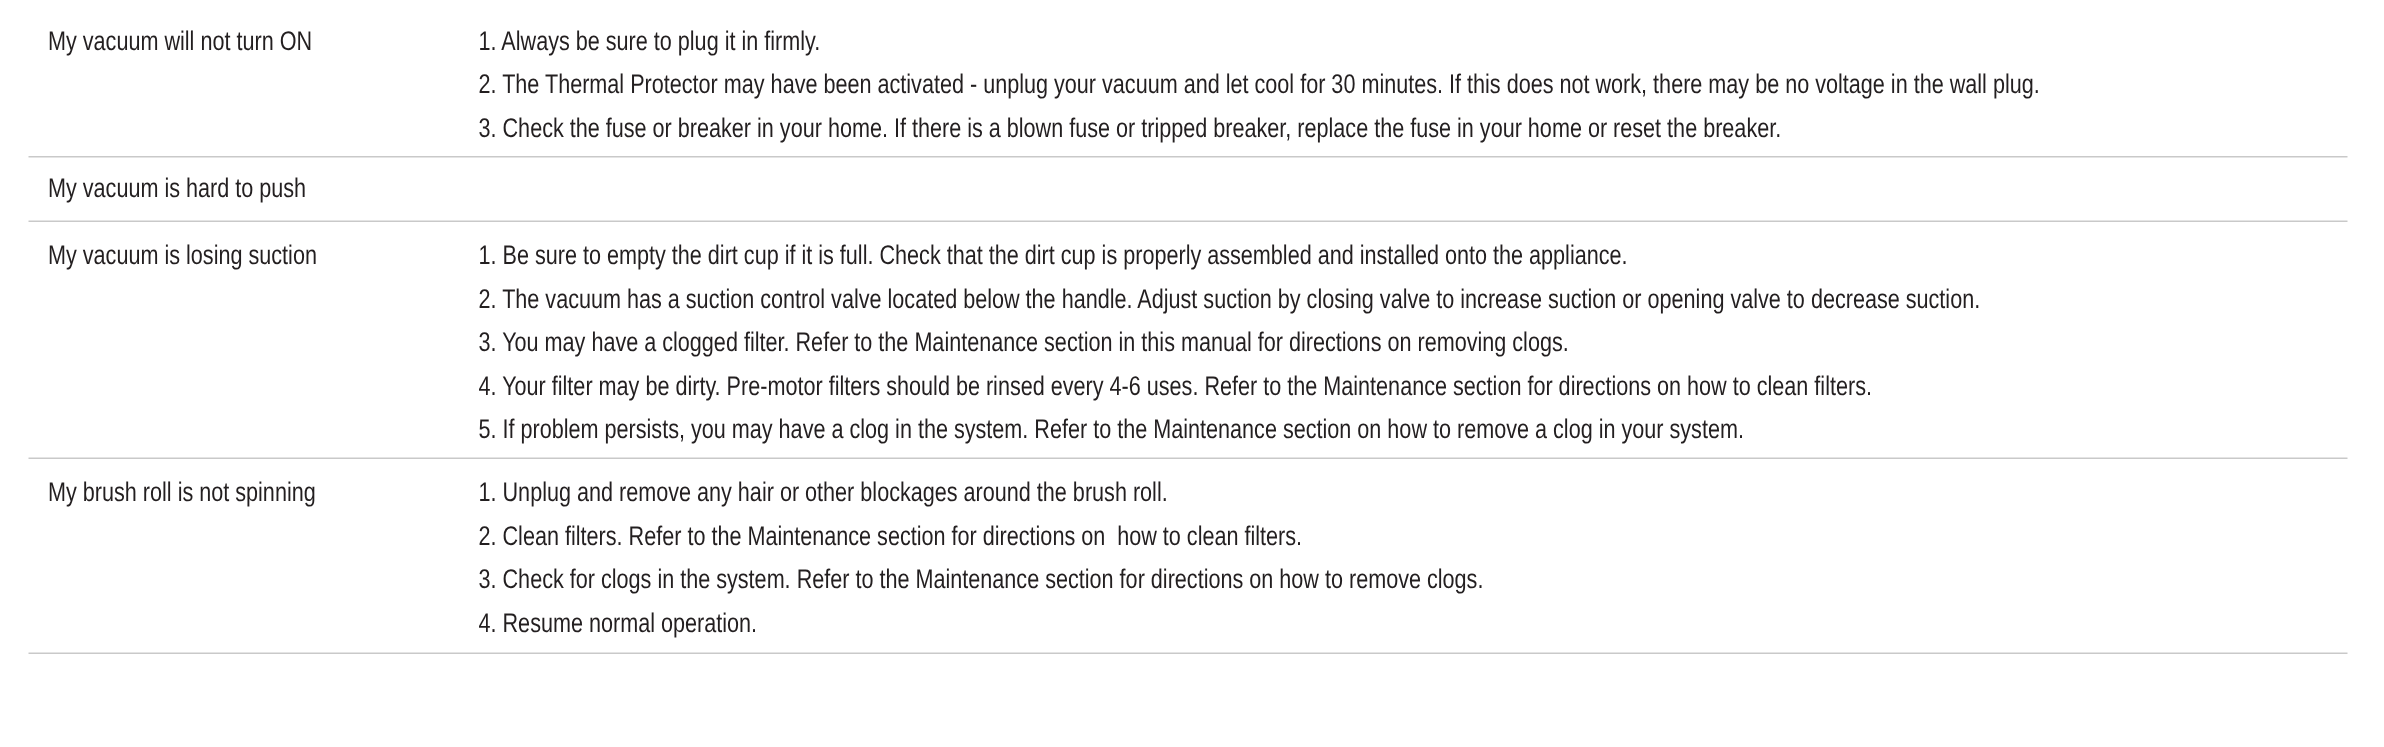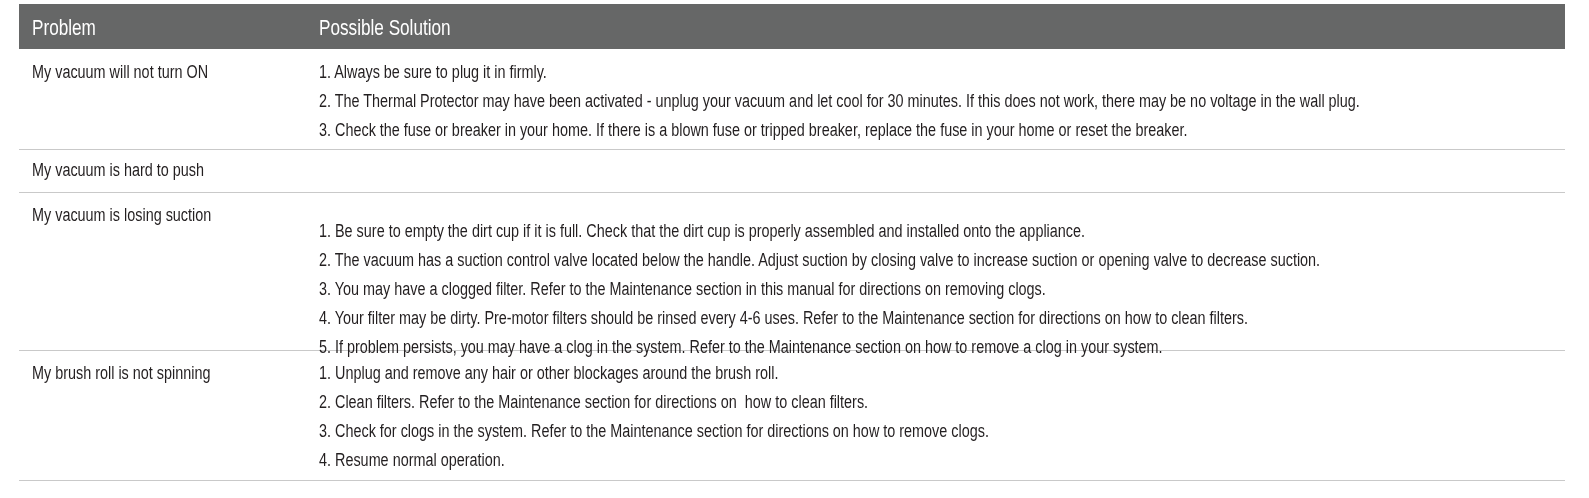--- a/index.html
+++ b/index.html
@@ -64,41 +64,37 @@
       line-height: 29px;
       transform: scaleX(0.8);
       transform-origin: left top;
       white-space: pre;
     }
   </style>
 </head>
 <body>
 
 <div class="table">
-  <div class="header">
-    <span class="cell c1">Problem</span>
-    <span class="cell c2">Possible Solution</span>
-  </div>
 
   <div class="row" style="height:100px">
     <div class="problem">My vacuum will not turn ON</div>
     <div class="solutions">
       <div class="sol">1. Always be sure to plug it in firmly.</div>
       <div class="sol">2. The Thermal Protector may have been activated - unplug your vacuum and let cool for 30 minutes. If this does not work, there may be no voltage in the wall plug.</div>
       <div class="sol">3. Check the fuse or breaker in your home. If there is a blown fuse or tripped breaker, replace the fuse in your home or reset the breaker.</div>
     </div>
   </div>
 
   <div class="row" style="height:42px">
     <div class="problem" style="top:6px">My vacuum is hard to push</div>
   </div>
 
   <div class="row" style="height:157px">
     <div class="problem" style="top:8px">My vacuum is losing suction</div>
-    <div class="solutions" style="top:24px">
+    <div class="solutions" style="top:8px">
       <div class="sol">1. Be sure to empty the dirt cup if it is full. Check that the dirt cup is properly assembled and installed onto the appliance.</div>
       <div class="sol">2. The vacuum has a suction control valve located below the handle. Adjust suction by closing valve to increase suction or opening valve to decrease suction.</div>
       <div class="sol">3. You may have a clogged filter. Refer to the Maintenance section in this manual for directions on removing clogs.</div>
       <div class="sol">4. Your filter may be dirty. Pre-motor filters should be rinsed every 4-6 uses. Refer to the Maintenance section for directions on how to clean filters.</div>
       <div class="sol">5. If problem persists, you may have a clog in the system. Refer to the Maintenance section on how to remove a clog in your system.</div>
     </div>
   </div>
 
   <div class="row" style="height:129px">
     <div class="problem" style="top:8px">My brush roll is not spinning</div>

